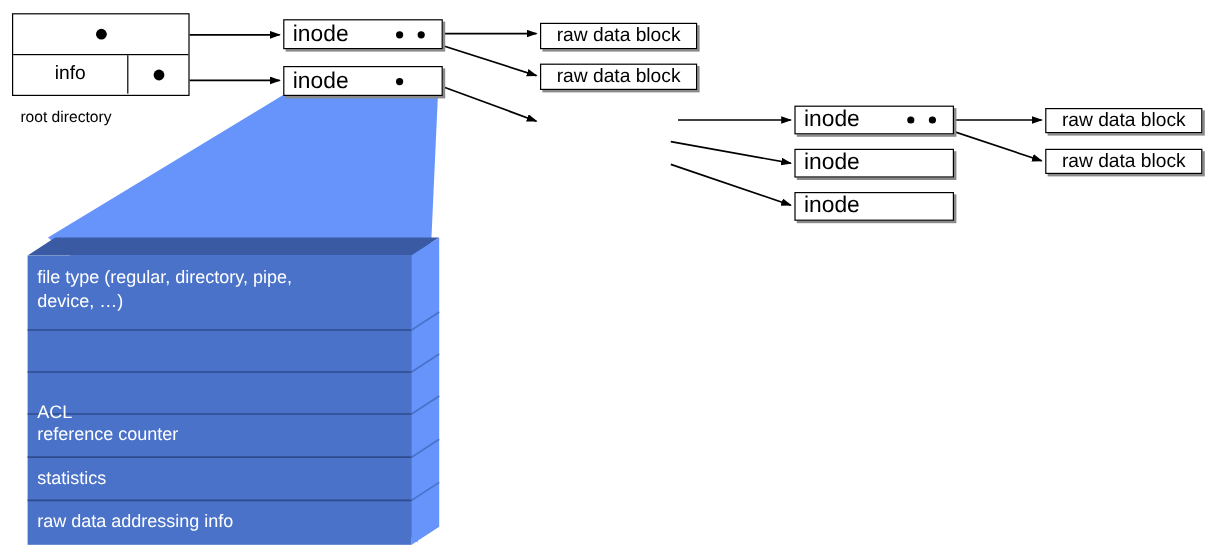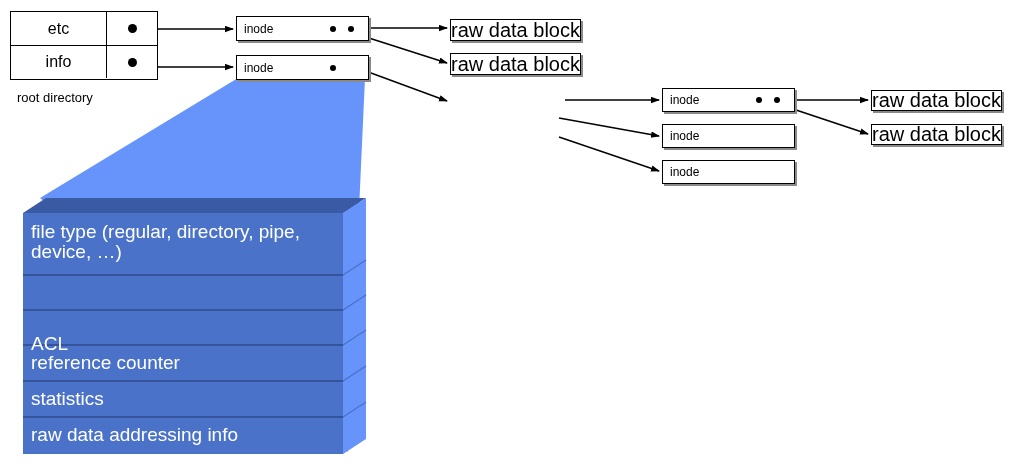--- a/index.html
+++ b/index.html
@@ -44,45 +44,45 @@
     width:6px;height:6px;border-radius:50%;background:#000;display:block;
   }
 
   
   .inode{
     position:absolute;box-sizing:border-box;
     border:1.5px solid #000;background:#fff;
     display:flex;align-items:center;
     box-shadow:2px 2px 0 0 #8a8a8a;
   }
-  .inode .lbl{padding-left:7px;font-size:12px;}
+  .inode .lbl{padding-left:7px;font-size:19px;}
   .inode .slots{
     position:absolute;right:0;top:0;bottom:0;
     display:flex;align-items:center;gap:12px;
   }
 
   
   .rdb{
     position:absolute;box-sizing:border-box;
     border:1.5px solid #000;background:#fff;
     display:flex;align-items:center;justify-content:center;
-    font-size:20px;
+    font-size:16px;
     box-shadow:2px 2px 0 0 #8a8a8a;
   }
 
   .caption{
     position:absolute;font-size:13px;white-space:nowrap;
   }
 
   
   #detail-panel{position:absolute;left:0;top:0;width:1017px;height:464px;}
   .panel-label{
     position:absolute;
     color:#ffffff;
-    font-size:19px;
+    font-size:15px;
     line-height:20px;
     white-space:pre-line;
     pointer-events:none;
   }
   svg{display:block;}
 </style>
 </head>
 <body>
 
 <div id="stage">
@@ -146,21 +146,20 @@
       <path d="M559,137 L659,171"></path>
 
       <path d="M778,100 L868,100"></path>
 
       <path d="M775,103 L868,134"></path>
     </g>
   </svg>
 
   <div class="dir-table" style="left:10px;top:11px;width:148px;height:69px;">
     <div class="dir-row" style="height:33px;">
-      <div class="dir-name" style="width:96px;">etc</div>
       <div class="dir-ptr">
         <span class="dot"></span>
       </div>
     </div>
     <div class="dir-row" style="height:33px;">
       <div class="dir-name" style="width:96px;">info</div>
       <div class="dir-ptr">
         <span class="dot"></span>
       </div>
     </div>

